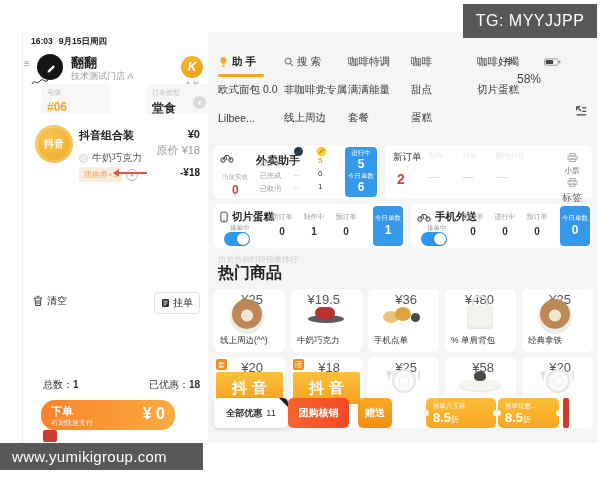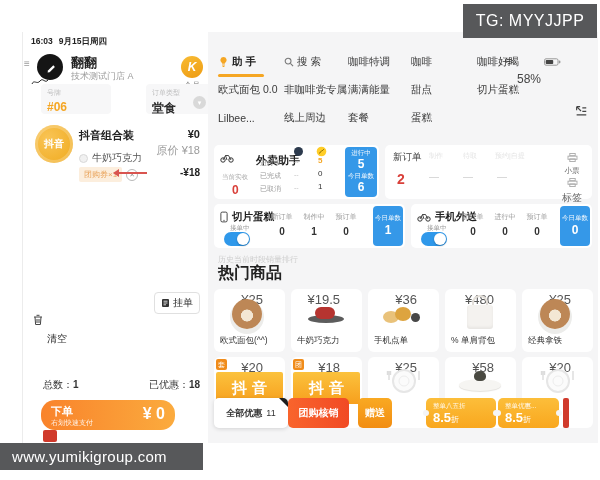--- a/index.html
+++ b/index.html
@@ -147,21 +147,21 @@
         <span class="coupon-tag">团购券×1</span>
         <span class="close-x">✕</span>
       </div>
       <div class="red-arrow"></div>
       <div class="abs bold" style="right:8px;top:135px;font-size:10px;color:#222;">-¥18</div>
 
       <div class="abs" style="left:10px;top:262px;display:flex;align-items:center;gap:4px;">
         <svg width="10" height="12" viewBox="0 0 10 12">
           <path d="M1 3 h8 M3.5 1.3 h3 M2 3 l.6 7.5 h4.8 L8 3 M4 5 v4 M6 5 v4" stroke="#444" stroke-width="1" fill="none"></path>
         </svg>
-        <span style="font-size:10px;color:#333;margin-top:38px;">清空</span>
+        <span style="font-size:10px;color:#333;">清空</span>
       </div>
       <div class="hold-btn">
         <svg width="9" height="10" viewBox="0 0 9 10">
           <rect x="1" y="1" width="7" height="8" rx="1" fill="#333"></rect>
             <path d="M2.5 3.2 h4 M2.5 5 h4 M2.5 6.8 h2.5" stroke="#fff" stroke-width=".8"></path>
         </svg>
         <span>挂单</span>
       </div>
 
       <div class="abs" style="left:20px;top:346px;font-size:10px;color:#333;">
@@ -360,21 +360,21 @@
       </div>
 
       <div class="abs" style="left:10px;top:222px;font-size:8px;color:#cfcfcf;">历史当前时段销量排行</div>
       <div class="abs bold" style="left:10px;top:231px;font-size:16px;color:#222;">热门商品</div>
 
       <div class="pcard" style="left:6px;top:257px;height:63px;">
         <span class="pprice">¥25</span>
         <div class="abs" style="left:18px;top:10px;">
             <div class="img-latte"></div>
           </div>
-        <span class="pname">欧式面包(^^)</span>
+        <span class="pname">线上周边(^^)</span>
       </div>
       <div class="pcard" style="left:83px;top:257px;height:63px;">
         <span class="pprice">¥19.5</span>
         <div class="img-choc abs" style="left:17px;top:18px;">
             <i class="base"></i>
             <i class="blob"></i>
           </div>
         <span class="pname">牛奶巧克力</span>
       </div>
       <div class="pcard" style="left:160px;top:257px;height:63px;">

